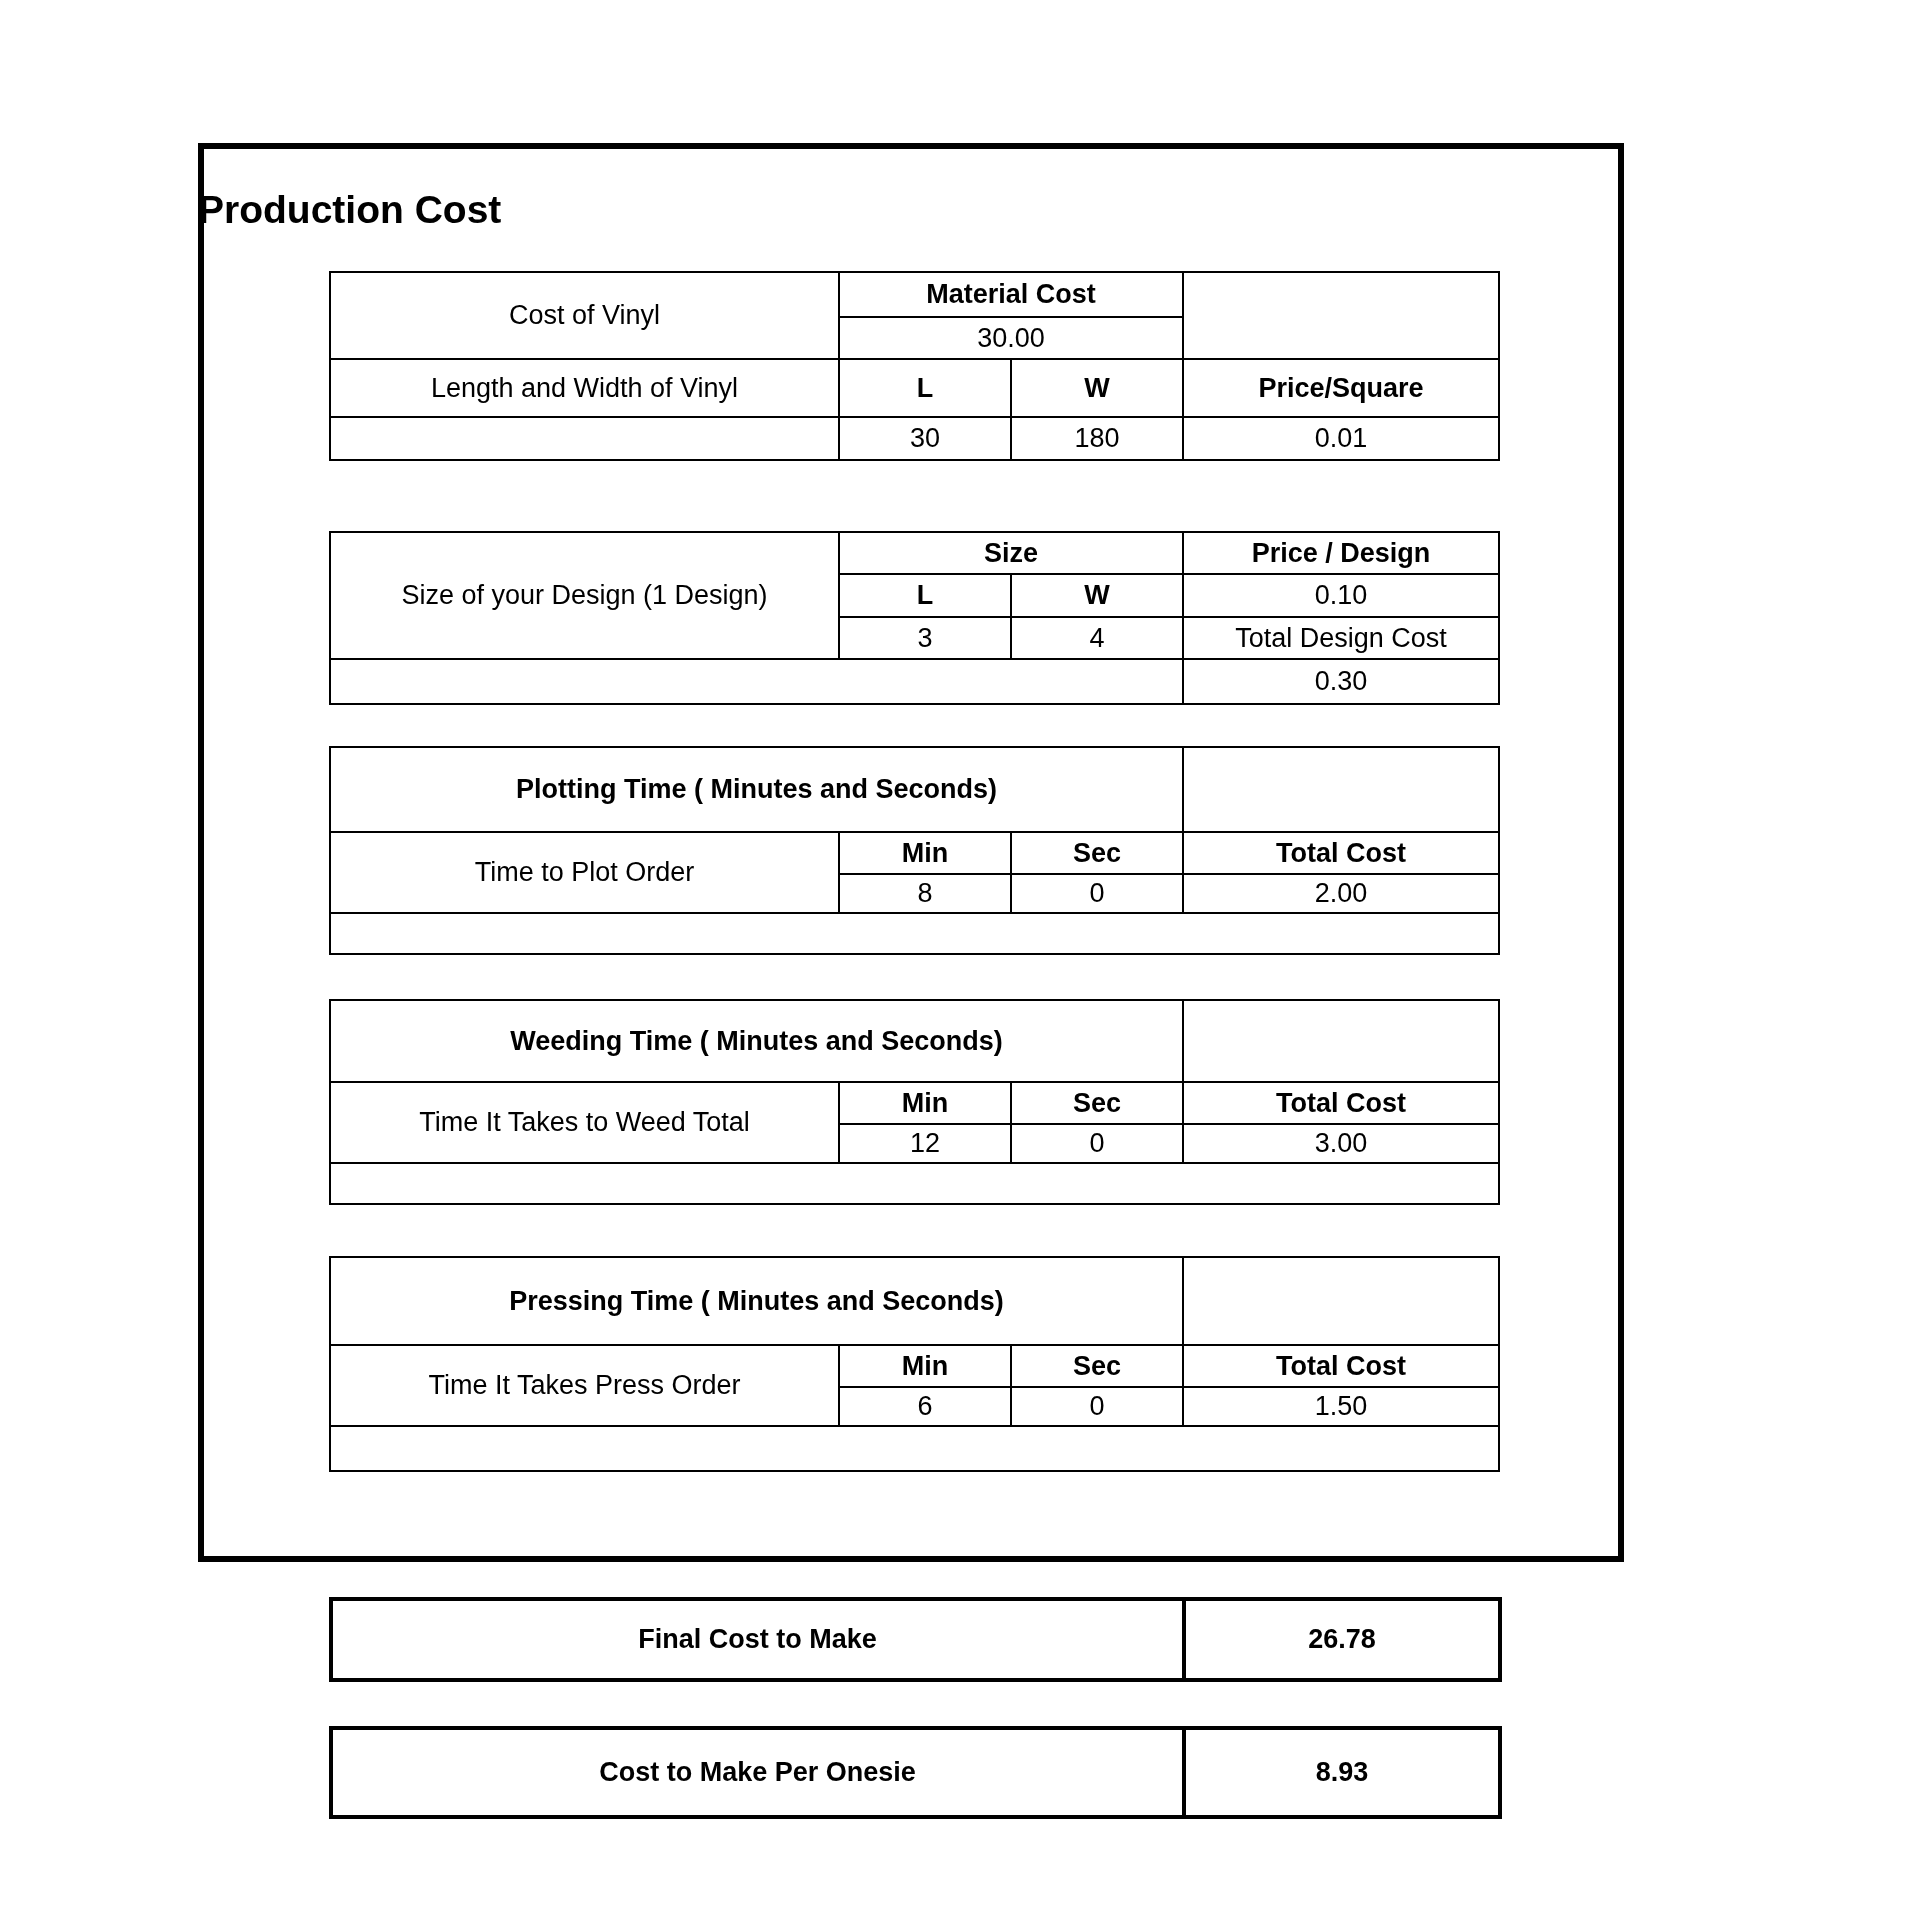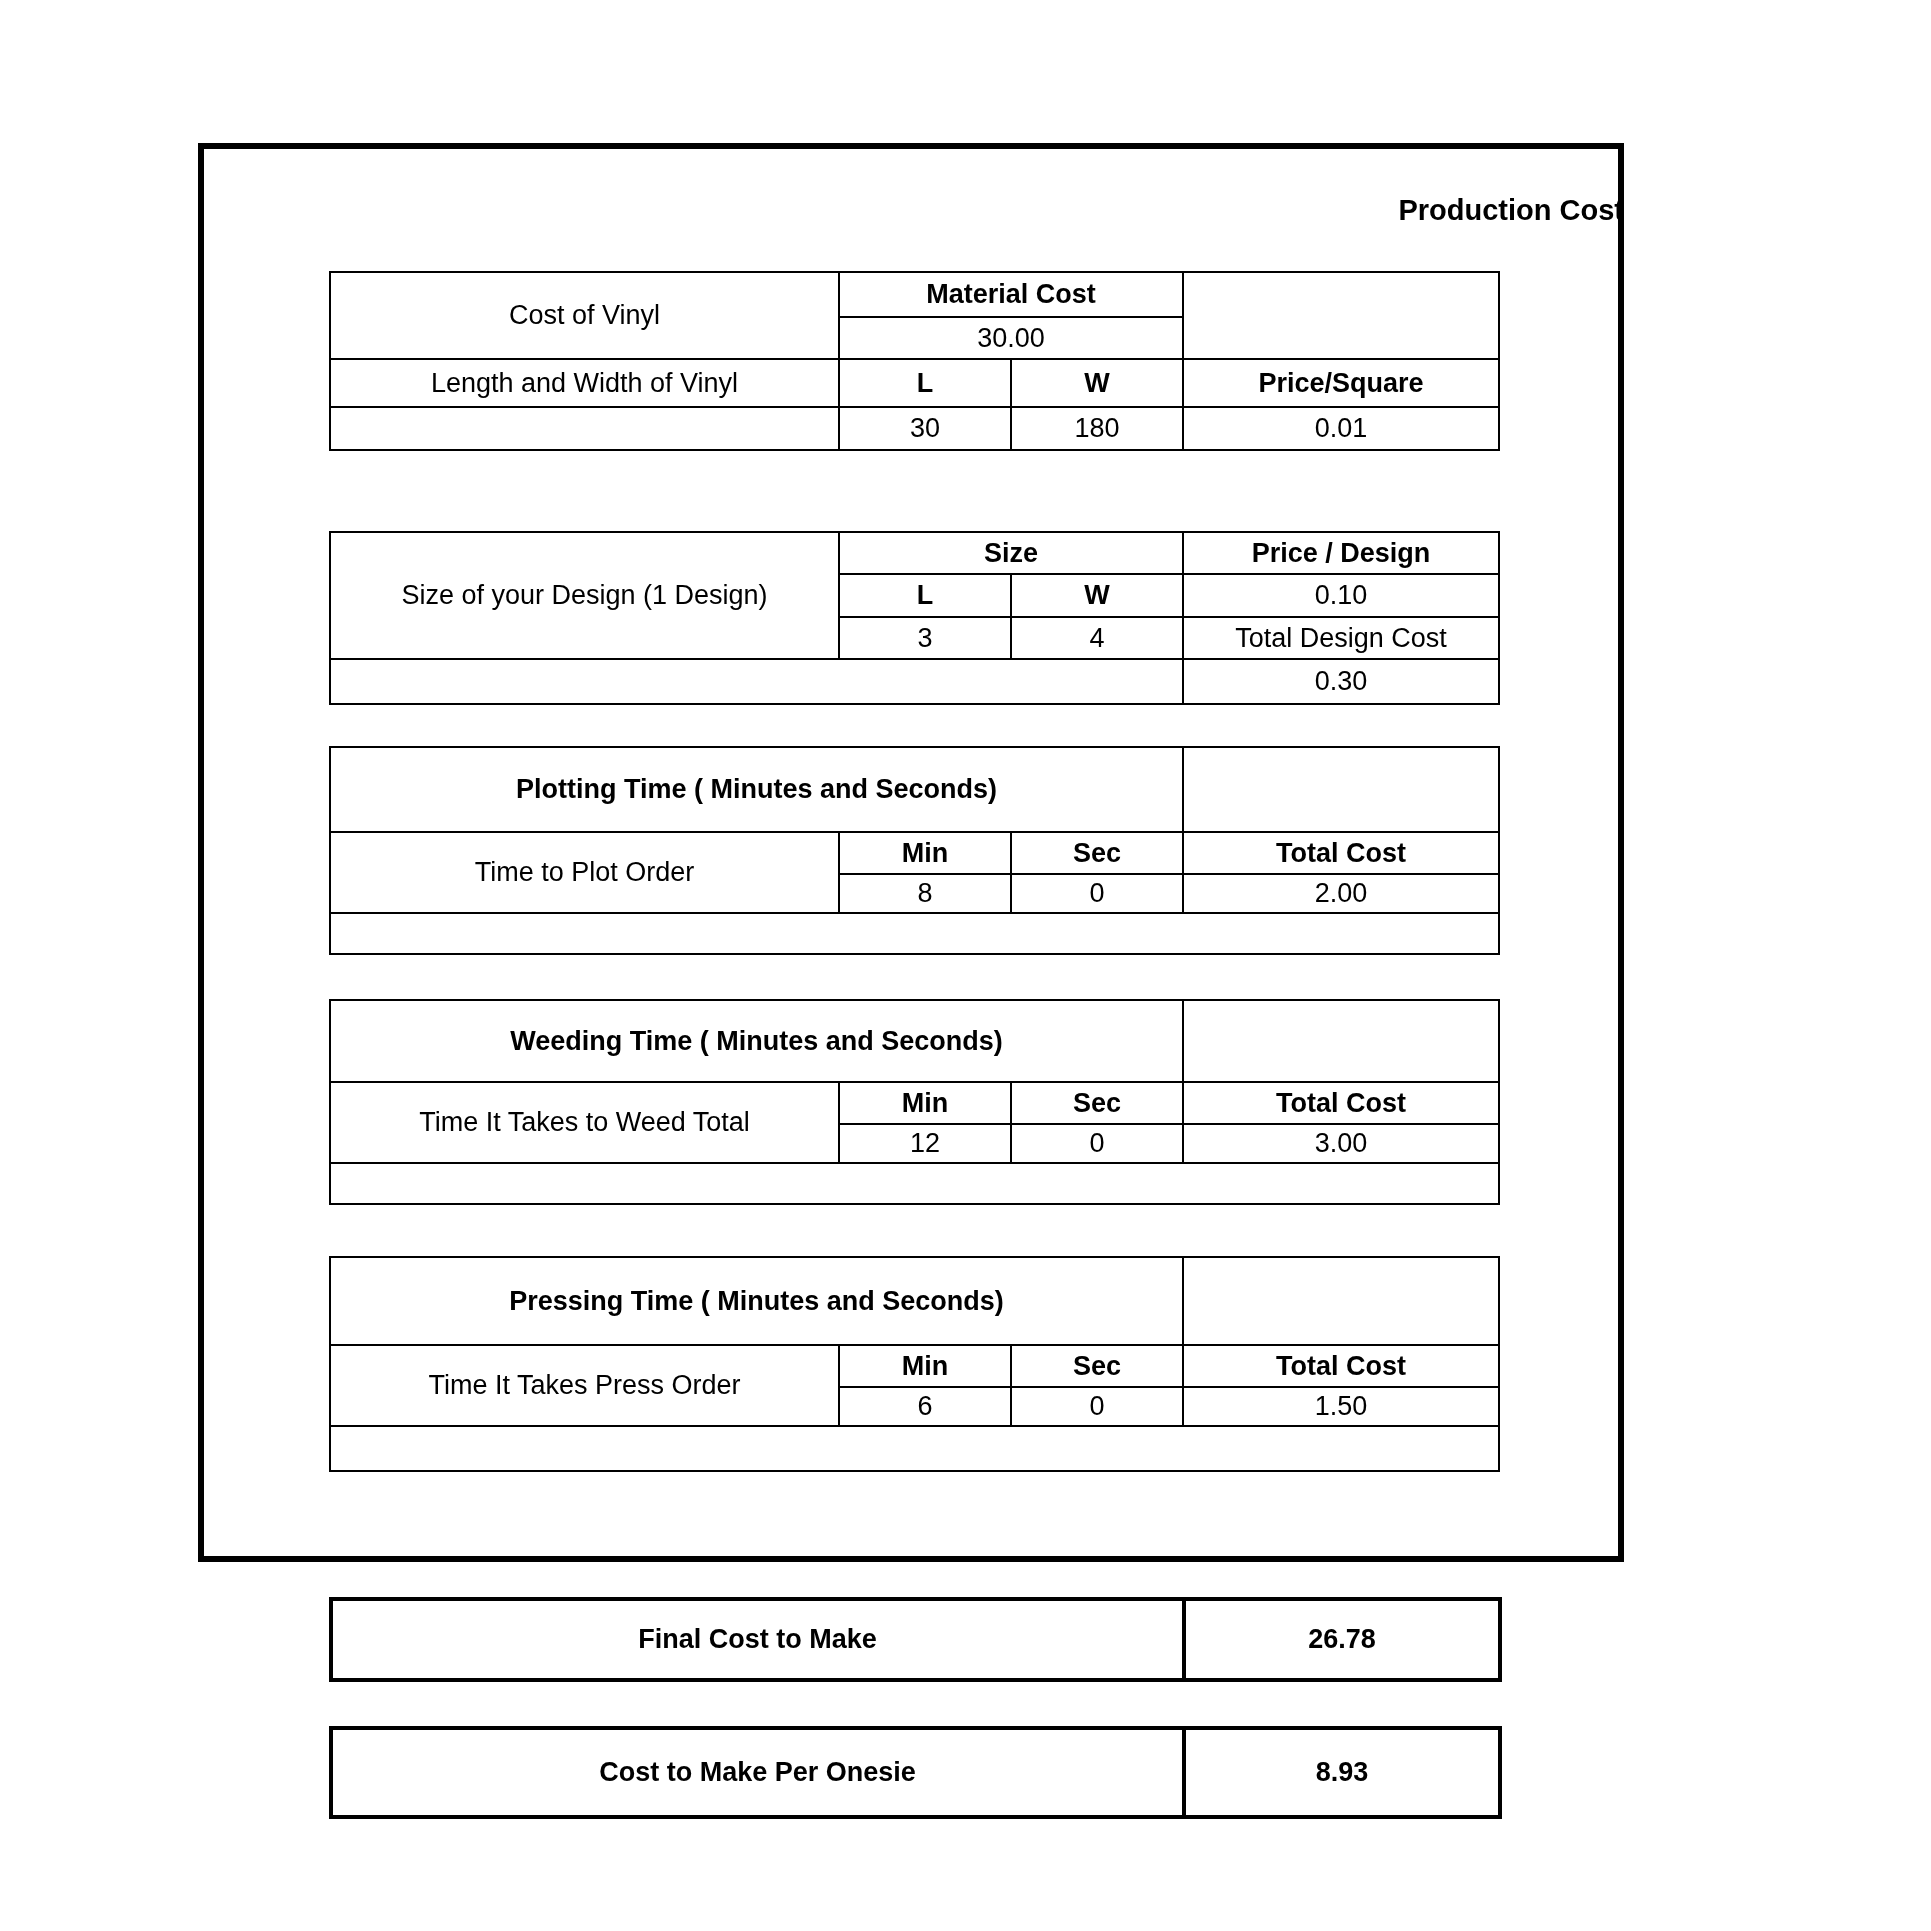--- a/index.html
+++ b/index.html
@@ -16,22 +16,22 @@
     width:1426px;height:1419px;
     border:6.8px solid #000;
     box-sizing:border-box;
     background:#fff;
   }
   .page-title{
     position:absolute;
     left:198px;top:189px;
     width:1426px;height:42px;
     line-height:42px;
-    text-align:right;
-    font-size:29px;
+    text-align:left;
+    font-size:39px;
     font-weight:bold;
   }
   table.sheet{
     position:absolute;
     border-collapse:collapse;
     table-layout:fixed;
   }
   table.sheet td{
     border:2.9px solid #000;
     padding:0;
@@ -67,21 +67,21 @@
       </colgroup>
     <tbody>
         <tr style="height:45px">
       <td rowspan="2">Cost of Vinyl</td>
       <td colspan="2" class="bold">Material Cost</td>
       <td rowspan="2" class="ghost"></td>
     </tr>
     <tr style="height:42px">
       <td colspan="2" class="pink">30.00</td>
     </tr>
-    <tr style="height:48px">
+    <tr style="height:58px">
       <td>Length and Width of Vinyl</td>
       <td class="bold">L</td>
       <td class="bold">W</td>
       <td class="bold">Price/Square</td>
     </tr>
     <tr style="height:43px">
       <td></td>
       <td class="pink">30</td>
       <td class="pink">180</td>
       <td class="gold">0.01</td>

